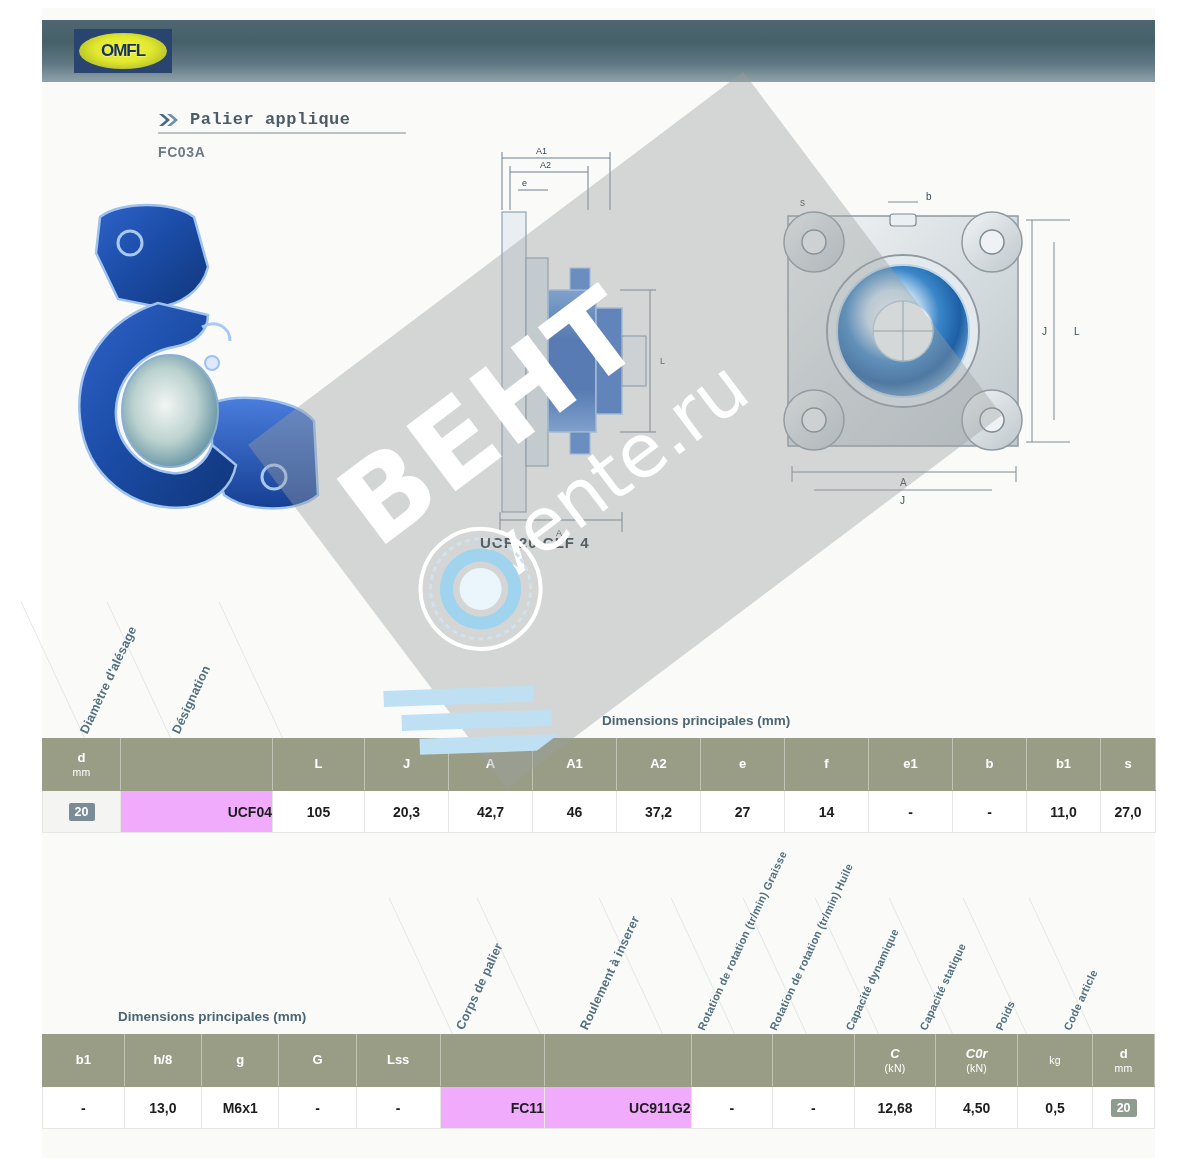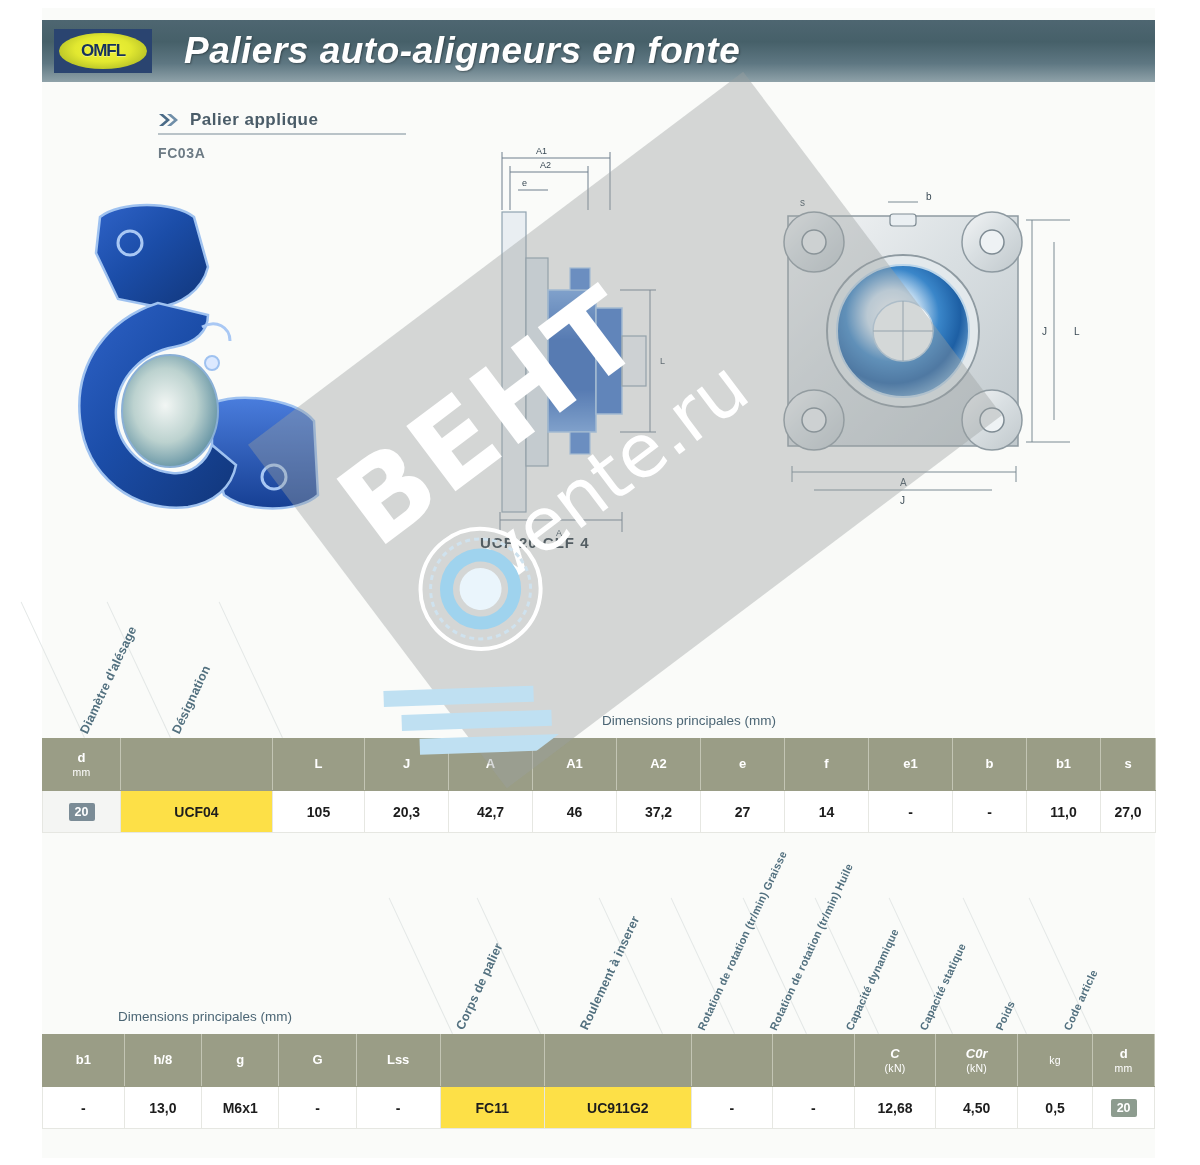--- a/index.html
+++ b/index.html
@@ -23,21 +23,21 @@
   }
 
   
   #header-bar {
     position:absolute; left:42px; top:20px; width:1113px; height:62px;
     background:linear-gradient(180deg,#4e6671 0%,#466069 35%,#5e7782 70%,#8fa2a9 100%);
     display:flex; align-items:center;
     overflow:hidden;
   }
   #brand-logo {
-    width:98px; height:44px; margin-left:12px;
+    width:98px; height:44px; margin-left:32px;
     background:#2a4470;
     display:flex; align-items:center; justify-content:center;
     flex:0 0 auto;
     position:relative;
   }
   #brand-logo .oval {
     width:88px; height:36px; border-radius:50%;
     background:radial-gradient(ellipse at 50% 45%, #f2f53a 0%, #e2e830 45%, #b9c428 75%, #7f8f2a 100%);
     display:flex; align-items:center; justify-content:center;
   }
@@ -58,21 +58,21 @@
 
   
   #subsection {
     position:absolute; left:158px; top:110px; width:270px;
   }
   #subsection-row { display:flex; align-items:center; gap:10px; }
   .bullet-icon { width:22px; height:16px; flex:0 0 auto; }
   #subsection-title {
     font-size:17px; font-weight:bold; color:#4a5c68;
     letter-spacing:0.5px; white-space:nowrap;
-    font-family:Liberation Sans, sans-serif;
+    font-family:Liberation Mono, monospace;
     text-align:right;
   }
   #subsection-rule {
     margin-top:3px; height:2px; width:248px;
     background:#b9c3c8;
   }
   #model-code {
     margin-top:10px; font-size:14px; font-weight:bold;
     color:#6d7b85; letter-spacing:0.6px;
   }
@@ -106,21 +106,21 @@
   }
   .rot-sep {
     position:absolute; bottom:0;
     width:1px; height:150px;
     background:#e3e7e6;
     transform-origin:left bottom;
     transform:rotate(-25deg);
   }
   .group-label {
     position:absolute;
-    font-size:13.5px; font-weight:normal; color:#4c6675;
+    font-size:13.5px; font-weight:bold; color:#4c6675;
     white-space:nowrap;
   }
 
   table.dtable { border-collapse:collapse; table-layout:fixed; }
   table.dtable th {
     background:#9a9d86;
     color:#ffffff;
     font-size:13px; font-weight:bold;
     text-align:center;
     height:52px;
@@ -141,21 +141,21 @@
     color:#1d1d1d;
     font-size:14px; font-weight:bold;
     text-align:center;
     height:42px;
     border:1px solid #e6e7e2;
     padding:0;
   }
   table.dtable td.first {
     background:#f4f5f3;
   }
-  table.dtable td.cellshade { background:#fde047; }
+  table.dtable td.cellshade { background:#f0abfc;text-align:right; }
   td .chip {
     display:inline-block; min-width:26px; padding:2px 5px;
     background:#7b8c96; color:#ffffff; border-radius:2px;
     font-size:12.5px;
   }
   td .chip-grey {
     display:inline-block; min-width:26px; padding:2px 5px;
     background:#8d9c8f; color:#ffffff; border-radius:2px;
     font-size:12.5px;
   }
@@ -196,21 +196,20 @@
 
 <div id="page">
   <div class="page-inner"></div>
 
   <div id="header-bar">
     <div id="brand-logo">
       <div class="oval">
         <span>OMFL</span>
       </div>
     </div>
-    <div id="header-title">Paliers auto-aligneurs en fonte</div>
   </div>
 
   <div id="subsection">
     <div id="subsection-row">
       <span class="bullet-icon">
         <svg width="22" height="16" viewBox="0 0 22 16">
           <path d="M1,2 L8,8 L1,14 L5,14 L12,8 L5,2 Z" fill="#4a6b87"></path>
           <path d="M9,2 L16,8 L9,14 L13,14 L20,8 L13,2 Z" fill="#6f8ea8"></path>
         </svg>
       </span>

